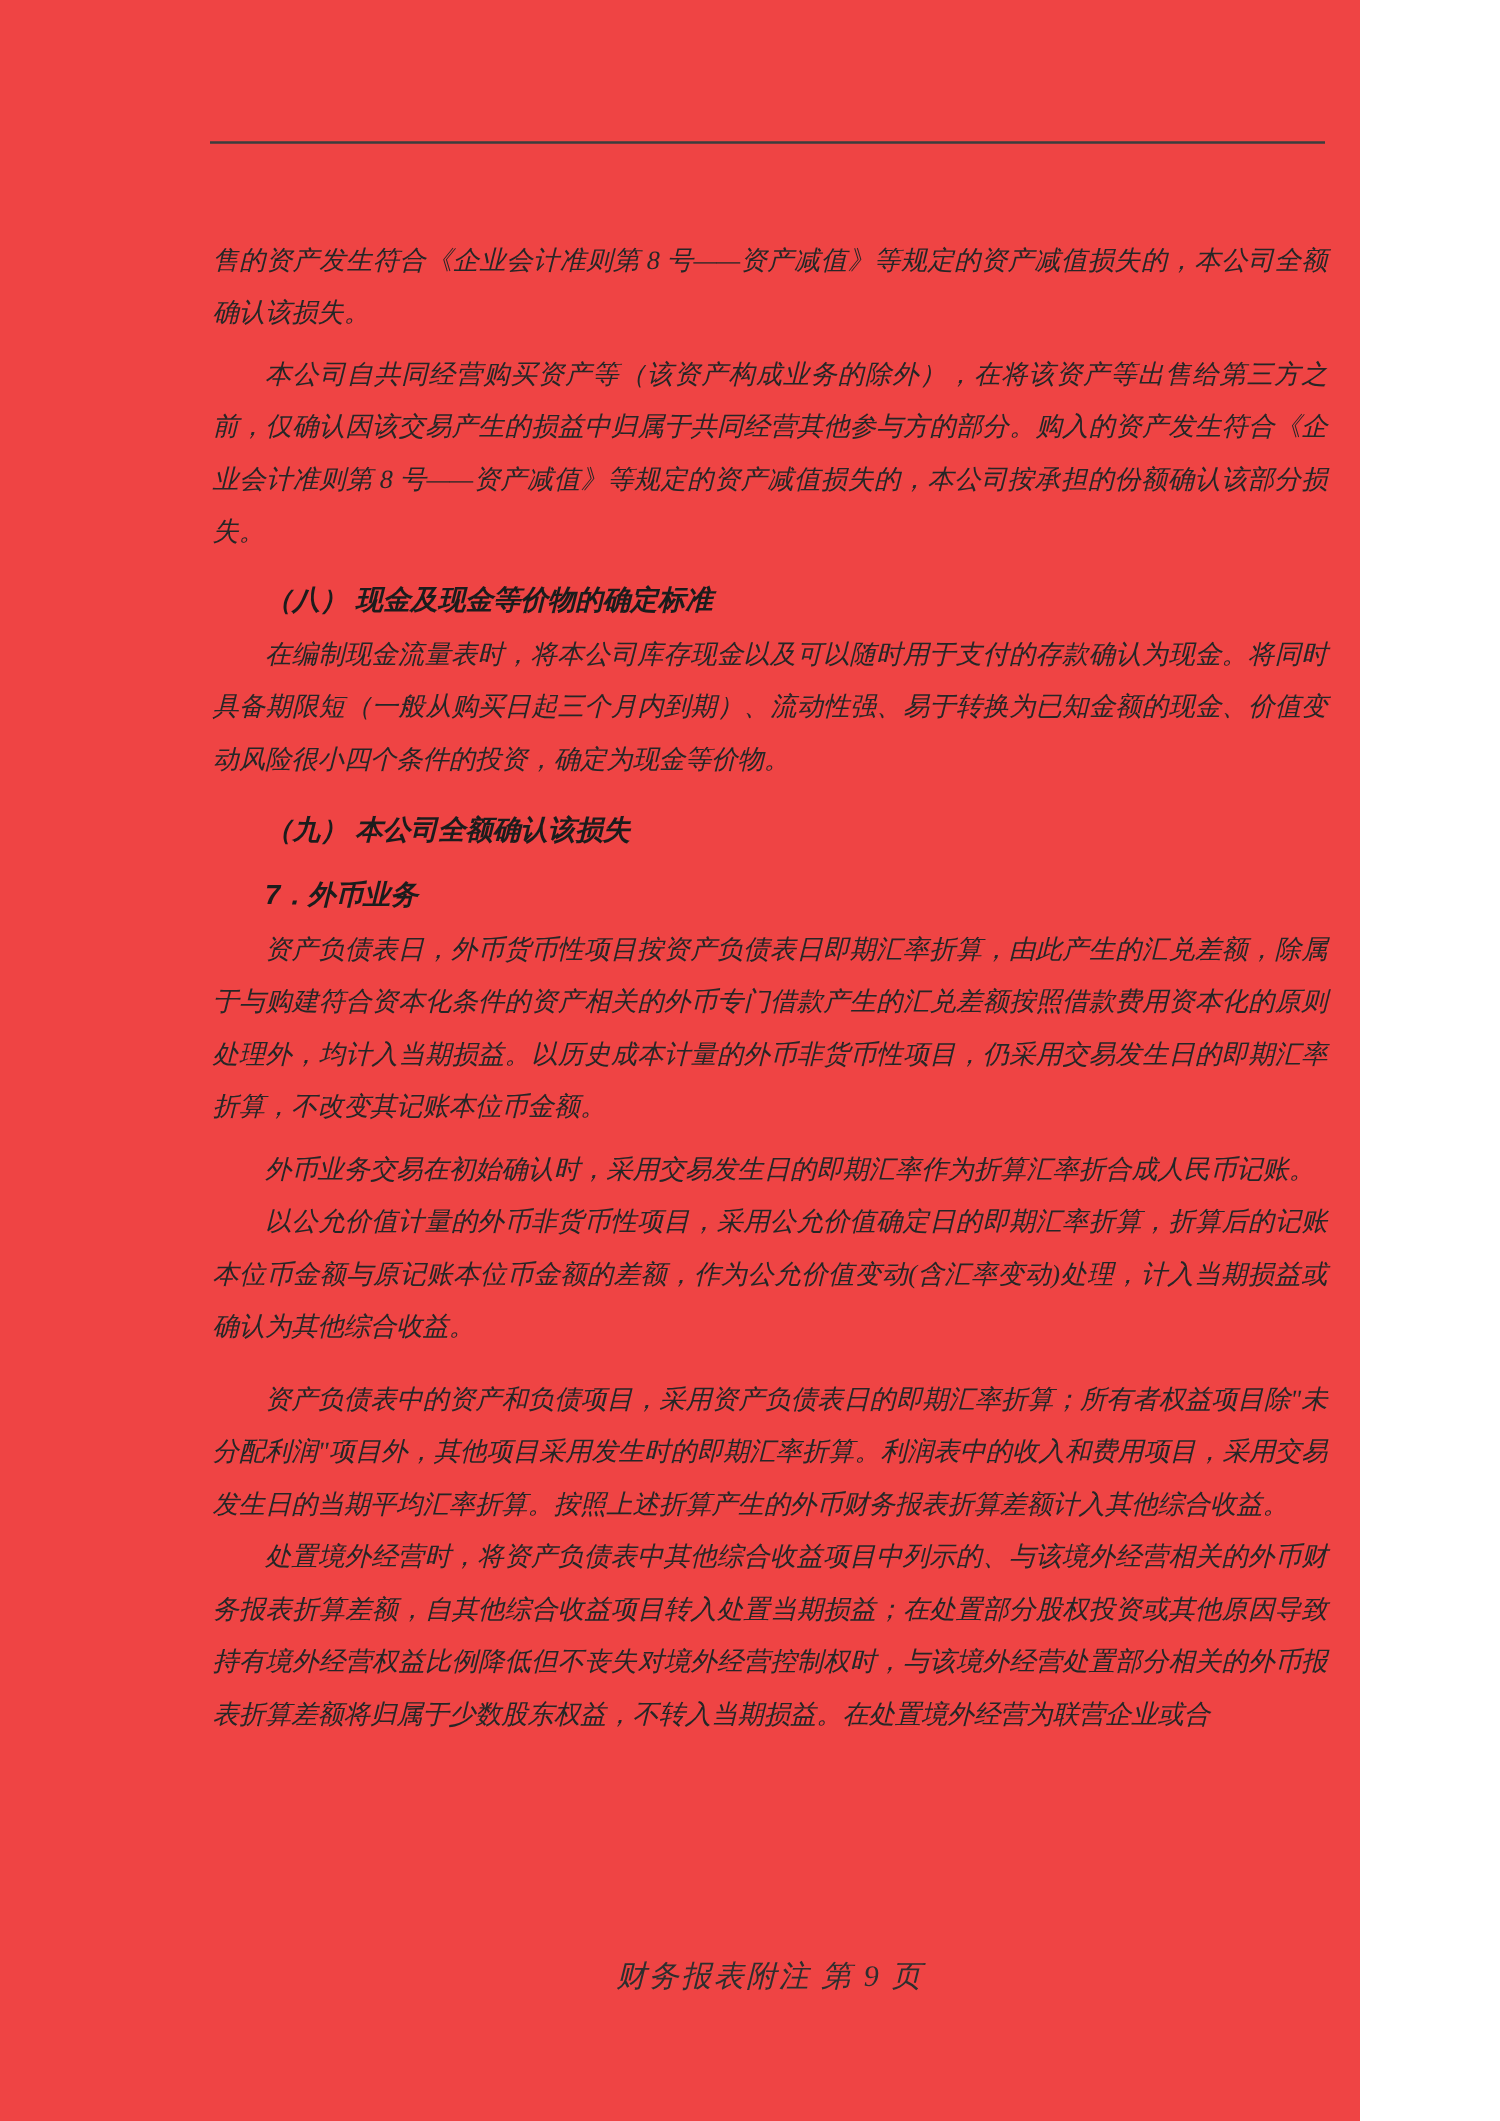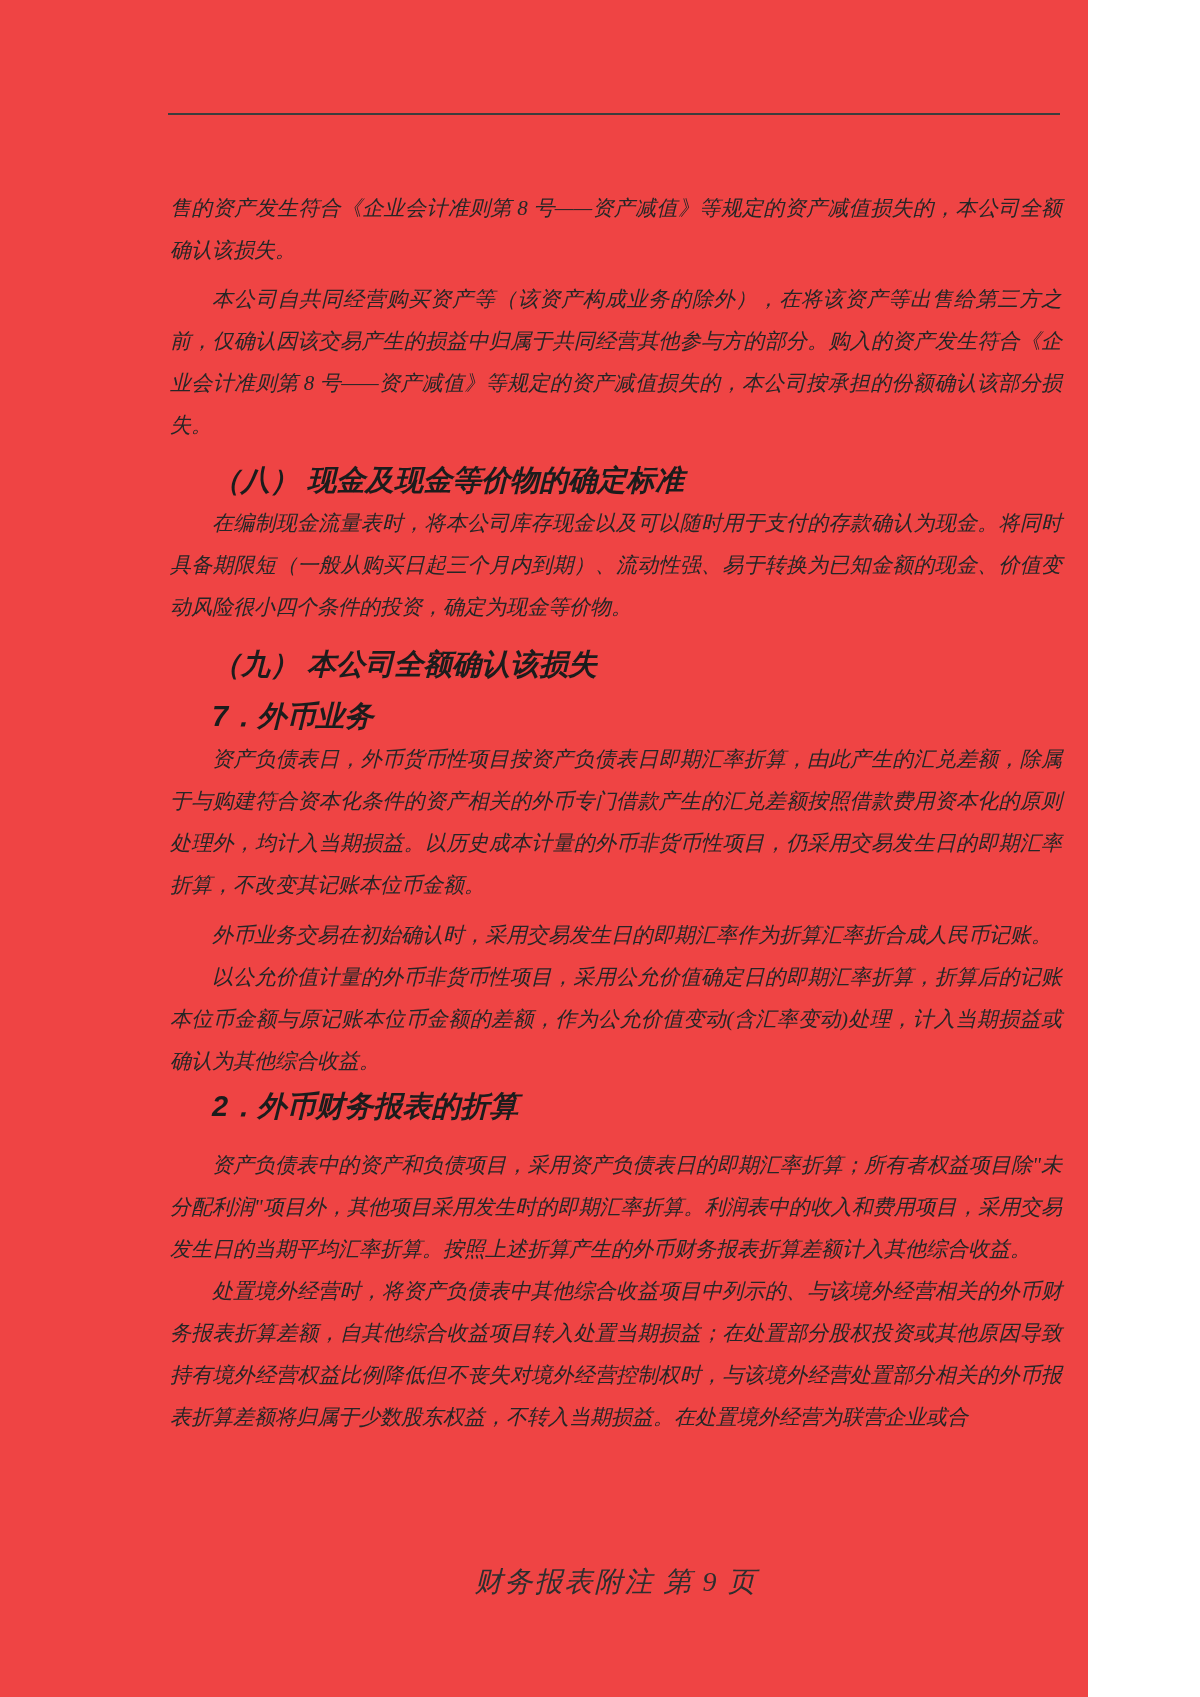--- a/index.html
+++ b/index.html
@@ -39,40 +39,40 @@
     text-indent: 42px;
   }
   .para-cont {
     margin: 0;
     text-indent: 0;
   }
   .heading {
     margin: 0;
     font-family: "Liberation Sans", "DejaVu Sans", sans-serif;
     font-weight: bold;
-    font-size: 29px;
+    font-size: 22px;
     line-height: 44px;
     color: #1c1c1c;
     text-indent: 42px;
     text-align: left;
   }
   .mt187 { margin-top: 187px; }
   .mt16  { margin-top: 16px; }
   .mt14  { margin-top: 14px; }
   .mt12  { margin-top: 12px; }
   .mt8   { margin-top: 8px; }
   .mt7   { margin-top: 7px; }
   .mt2   { margin-top: 2px; }
   .footer {
     position: absolute;
     left: 170px;
     top: 1568px;
     width: 892px;
     text-align: center;
-    font-size: 28px;
+    font-size: 24px;
     line-height: 28px;
     letter-spacing: 2px;
     color: #2e2e2e;
   }
 </style>
 </head>
 <body>
 
 <div class="page">
 
@@ -92,21 +92,20 @@
     <h3 class="heading mt14">（九） 本公司全额确认该损失</h3>
 
     <h4 class="heading mt8">7．外币业务</h4>
 
     <p class="para">资产负债表日，外币货币性项目按资产负债表日即期汇率折算，由此产生的汇兑差额，除属于与购建符合资本化条件的资产相关的外币专门借款产生的汇兑差额按照借款费用资本化的原则处理外，均计入当期损益。以历史成本计量的外币非货币性项目，仍采用交易发生日的即期汇率折算，不改变其记账本位币金额。</p>
 
     <p class="para mt8">外币业务交易在初始确认时，采用交易发生日的即期汇率作为折算汇率折合成人民币记账。</p>
 
     <p class="para">以公允价值计量的外币非货币性项目，采用公允价值确定日的即期汇率折算，折算后的记账本位币金额与原记账本位币金额的差额，作为公允价值变动(含汇率变动)处理，计入当期损益或确认为其他综合收益。</p>
 
-    <h4 class="heading mt2">2．外币财务报表的折算</h4>
 
     <p class="para mt16">资产负债表中的资产和负债项目，采用资产负债表日的即期汇率折算；所有者权益项目除"未分配利润"项目外，其他项目采用发生时的即期汇率折算。利润表中的收入和费用项目，采用交易发生日的当期平均汇率折算。按照上述折算产生的外币财务报表折算差额计入其他综合收益。</p>
 
     <p class="para">处置境外经营时，将资产负债表中其他综合收益项目中列示的、与该境外经营相关的外币财务报表折算差额，自其他综合收益项目转入处置当期损益；在处置部分股权投资或其他原因导致持有境外经营权益比例降低但不丧失对境外经营控制权时，与该境外经营处置部分相关的外币报表折算差额将归属于少数股东权益，不转入当期损益。在处置境外经营为联营企业或合</p>
 
   </div>
 
   <div class="footer">财务报表附注 第 9 页</div>
 
 </div>

